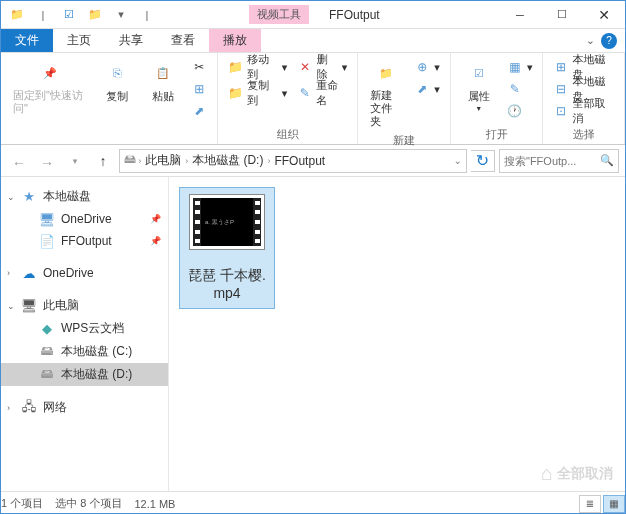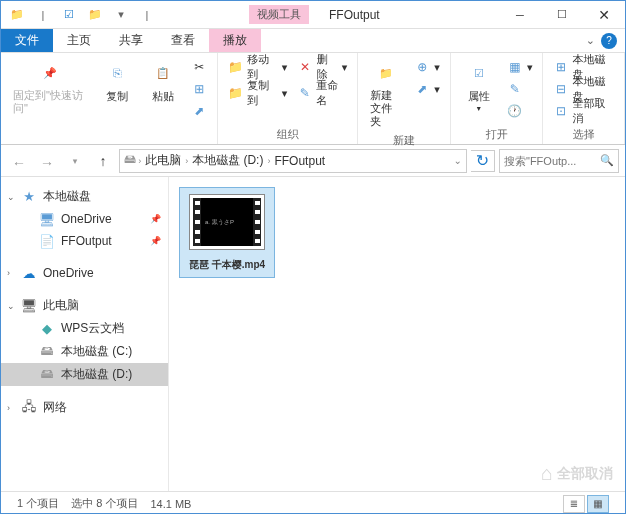--- a/index.html
+++ b/index.html
@@ -58,24 +58,24 @@
 .side-item { position: relative; }
 
 .content { flex: 1; padding: 10px; display: flex; align-items: flex-start; }
 .file-item { width: 96px; background: #cde6f7; border: 1px solid #7bb5e0; padding: 6px 4px; display: flex; flex-direction: column; align-items: center; }
 .thumb { width: 76px; height: 56px; background: #fff; border: 1px solid #888; padding: 3px; display: flex; }
 .thumb-inner { flex: 1; background: #000; position: relative; }
 .film-l, .film-r { position: absolute; top: 0; bottom: 0; width: 8px; background: #222; display: flex; flex-direction: column; justify-content: space-around; }
 .film-l { left: 0; } .film-r { right: 0; }
 .hole { width: 5px; height: 4px; background: #fff; margin: 0 auto; }
 .thumb-text { color: #aaa; font-size: 6px; position: absolute; left: 12px; top: 20px; }
-.file-name { font-size: 10px; color: #333; text-align: center; margin-top: 8px; line-height: 1.3; word-break: break-all; font-weight: bold; }
-
-
-.statusbar { height: 24px; border-top: 1px solid #e0e0e0; display: flex; align-items: center; padding: 0 16px; font-size: 11px; color: #555; gap: 12px; }
+.file-name { font-size: 14px; color: #333; text-align: center; margin-top: 16px; line-height: 1.3; word-break: break-all; }
+
+
+.statusbar { height: 24px; border-top: 1px solid #e0e0e0; display: flex; align-items: center; padding: 0 0; font-size: 11px; color: #555; gap: 12px; }
 .view-toggles { margin-left: auto; display: flex; gap: 2px; }
 .vt { width: 22px; height: 18px; border: 1px solid #ccc; display: flex; align-items: center; justify-content: center; font-size: 10px; }
 .vt.active { background: #cde6f7; border-color: #7bb5e0; }
 
 
 .watermark { position: absolute; right: 12px; bottom: 28px; color: #d8d8d8; font-size: 14px; font-weight: bold; display: flex; align-items: center; gap: 4px; pointer-events: none; }
 .wm-icon { font-size: 20px; }
 </style>
 </head>
 <body>
@@ -315,18 +315,18 @@
 </div>
 
 <div class="watermark">
   <span class="wm-icon">⌂</span>
   <span>全部取消</span>
 </div>
 
 <div class="statusbar">
   <span>1 个项目</span>
   <span>选中 8 个项目</span>
-  <span>14.1 MB</span>
+  <span>12.1 MB</span>
   <div class="view-toggles">
     <div class="vt">≣</div>
     <div class="vt active">▦</div>
   </div>
 </div>
 
 </body></html>

